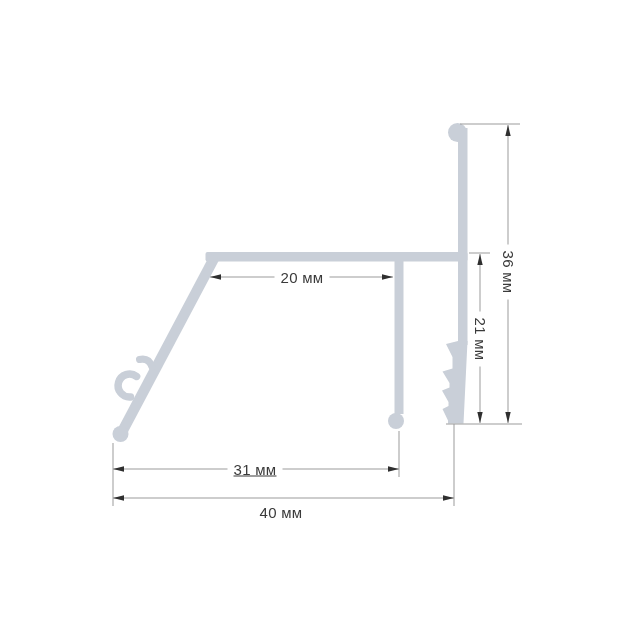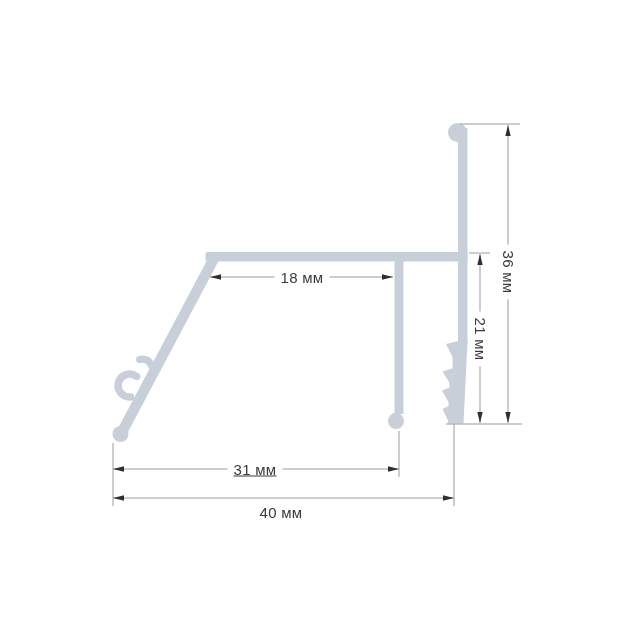--- a/index.html
+++ b/index.html
@@ -88,21 +88,21 @@
       <polygon points="454,498 443,495.3 443,500.7"></polygon>
 
       <polygon points="480,254 477.3,265 482.7,265"></polygon>
       <polygon points="480,423 477.3,412 482.7,412"></polygon>
 
       <polygon points="508,125 505.3,136 510.7,136"></polygon>
       <polygon points="508,423 505.3,412 510.7,412"></polygon>
     </g>
   </svg>
 
-  <div class="dim-label" style="left:302px;top:277px;">18 мм</div>
+  <div class="dim-label" style="left:302px;top:277px;">20 мм</div>
 
   <div class="dim-label" style="left:255px;top:469px;text-decoration:underline;">31 мм</div>
 
   <div class="dim-label" style="left:281px;top:512px;text-align:center;">40 мм</div>
 
   <div class="dim-label vertical" style="left:480px;top:339px;">21 мм</div>
 
   <div class="dim-label vertical" style="left:508px;top:272px;">36 мм</div>
 </div>
 

